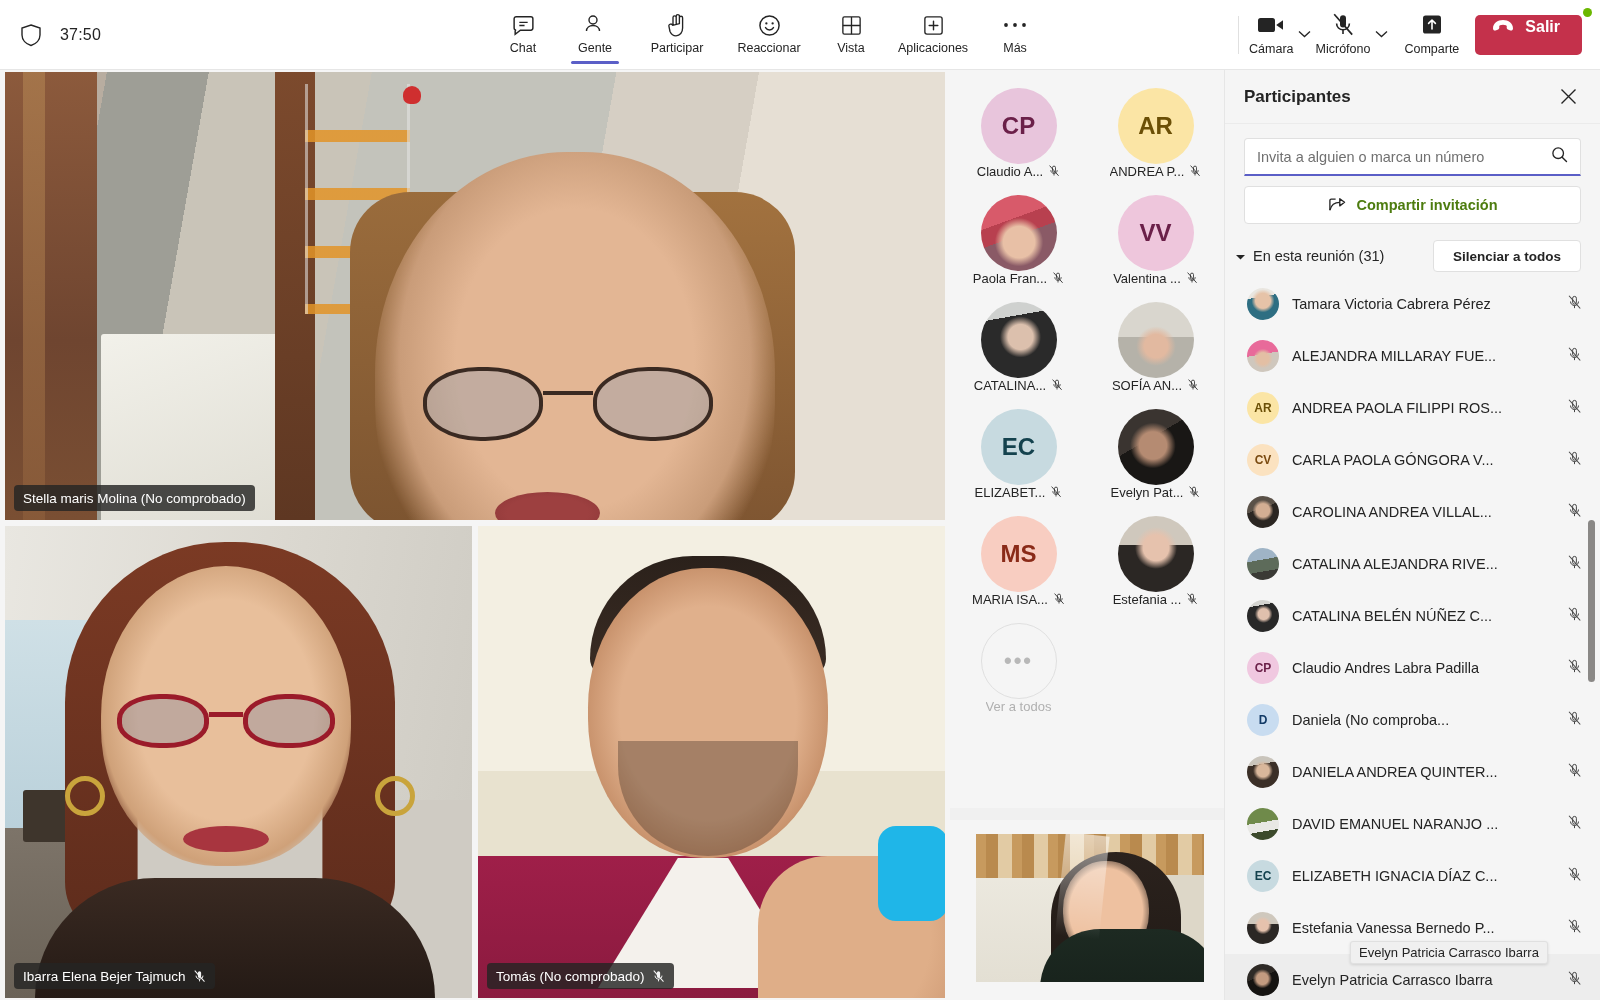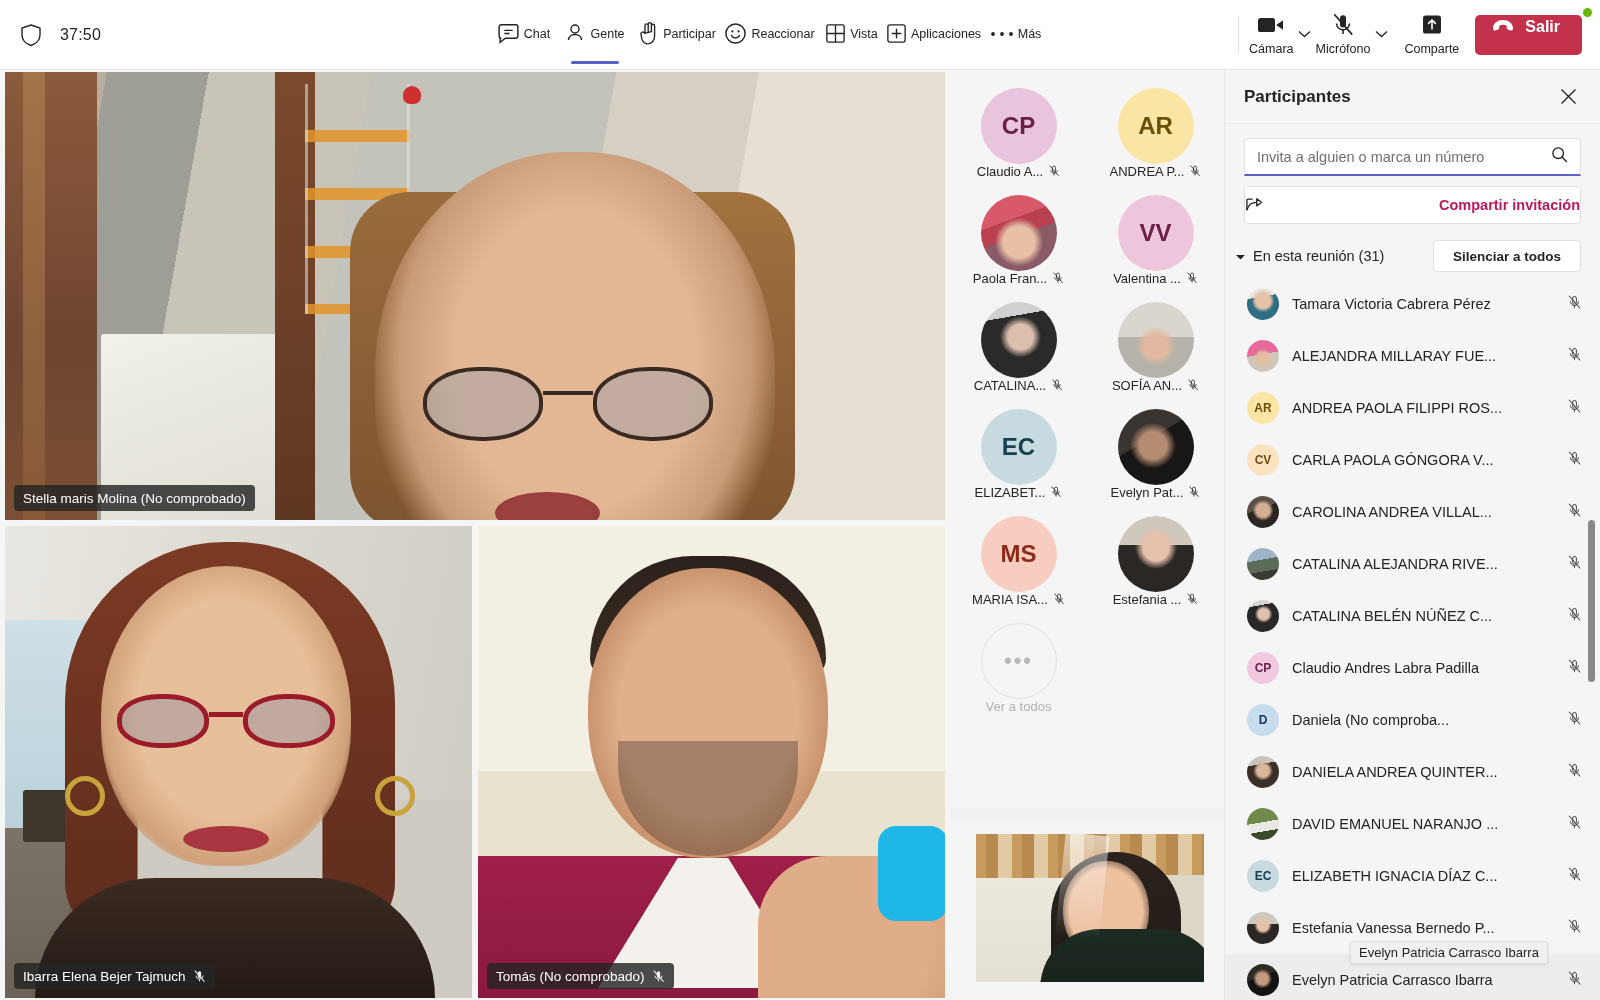--- a/index.html
+++ b/index.html
@@ -18,21 +18,21 @@
   .tb-left { display: flex; align-items: center; gap: 18px; padding-left: 20px; width: 300px; }
   .shield { width: 22px; height: 24px; }
   .timer { font-size: 16px; color: #242424; letter-spacing: .2px; }
 
   .tb-center {
     flex: 1; display: flex; align-items: flex-start; justify-content: center;
     gap: 0px; height: 70px;
   }
   .tbtn {
     position: relative; width: 72px; height: 68px;
-    display: flex; align-items: center; justify-content: center;
+    display: flex; flex-direction: column; align-items: center; justify-content: center;
     gap: 3px; cursor: pointer; background: transparent; border: none;
   }
   .tbtn .ic { height: 26px; display: flex; align-items: center; justify-content: center; }
   .tbtn .lb { font-size: 12.5px; color: #242424; white-space: nowrap; }
   .tbtn.wide { width: 92px; }
   .tbtn .underline {
     position: absolute; bottom: 4px; left: 12px; right: 12px; height: 3px;
     background: #5b5fc7; border-radius: 2px;
   }
 
@@ -247,22 +247,22 @@
   }
   .search-box input {
     flex:1; border:none; outline:none; font-size: 14.5px; color:#242424;
     background: transparent; font-family:"Liberation Sans", sans-serif;
   }
   .search-box input::placeholder { color:#707070; }
 
   .invite-btn {
     margin: 10px 19px 16px 19px; height: 38px; width: calc(100% - 38px);
     background:#fff; border:1px solid #e0e0e0; border-radius:4px;
-    display:flex; align-items:center; justify-content:space-between; gap:10px;
-    font-size: 14.5px; font-weight: 700; color:#be185d; cursor:pointer;
+    display:flex; align-items:center; justify-content:center; gap:10px;
+    font-size: 14.5px; font-weight: 700; color:#4d7c0f; cursor:pointer;
     font-family:"Liberation Sans", sans-serif;
   }
 
   .sec-row {
     margin: 14px 19px 0 10px; display:flex; align-items:center; justify-content:space-between;
   }
   .sec-left { display:flex; align-items:center; gap:7px; cursor:pointer; }
   .sec-label { font-size: 14.5px; color:#242424; }
   .mute-all {
     background:#fff; border:1px solid #e0e0e0; border-radius:4px; height:32px; padding:0 19px;

